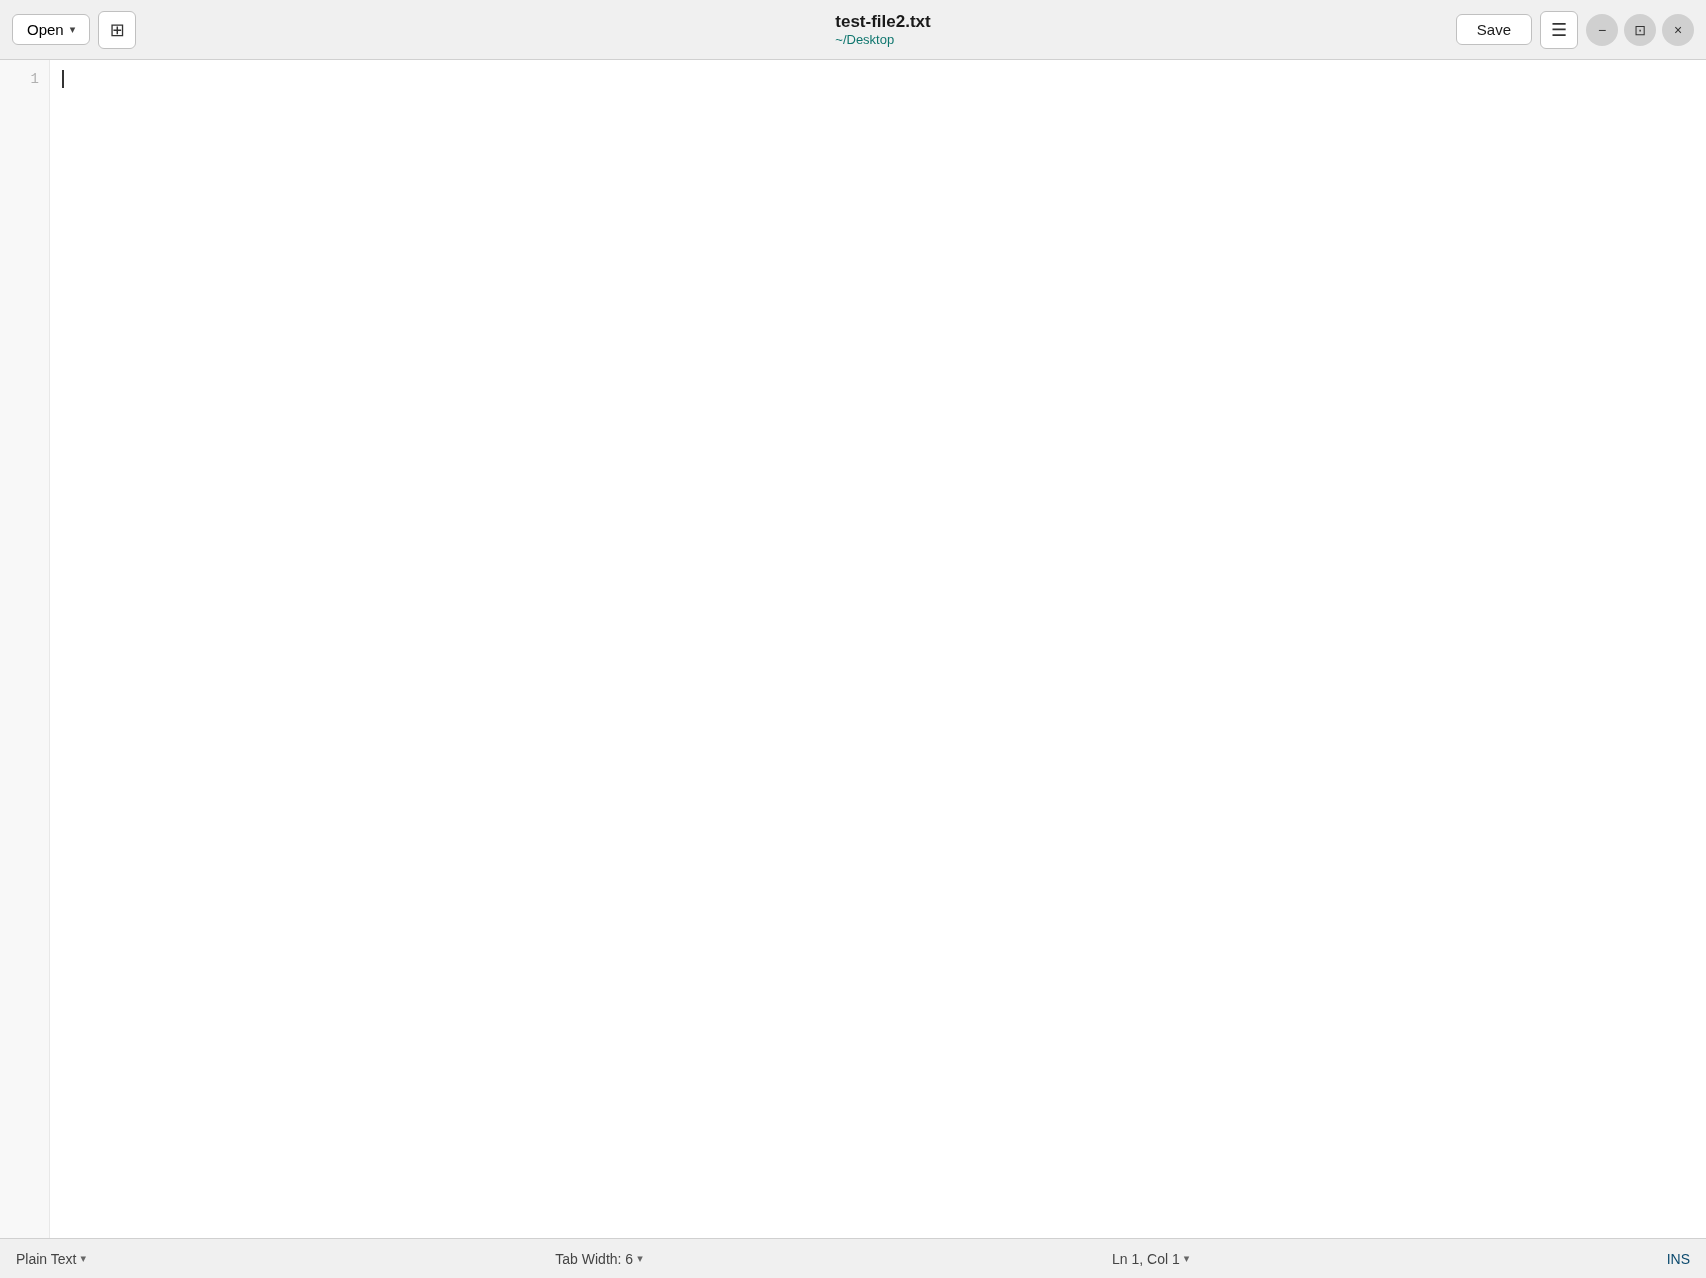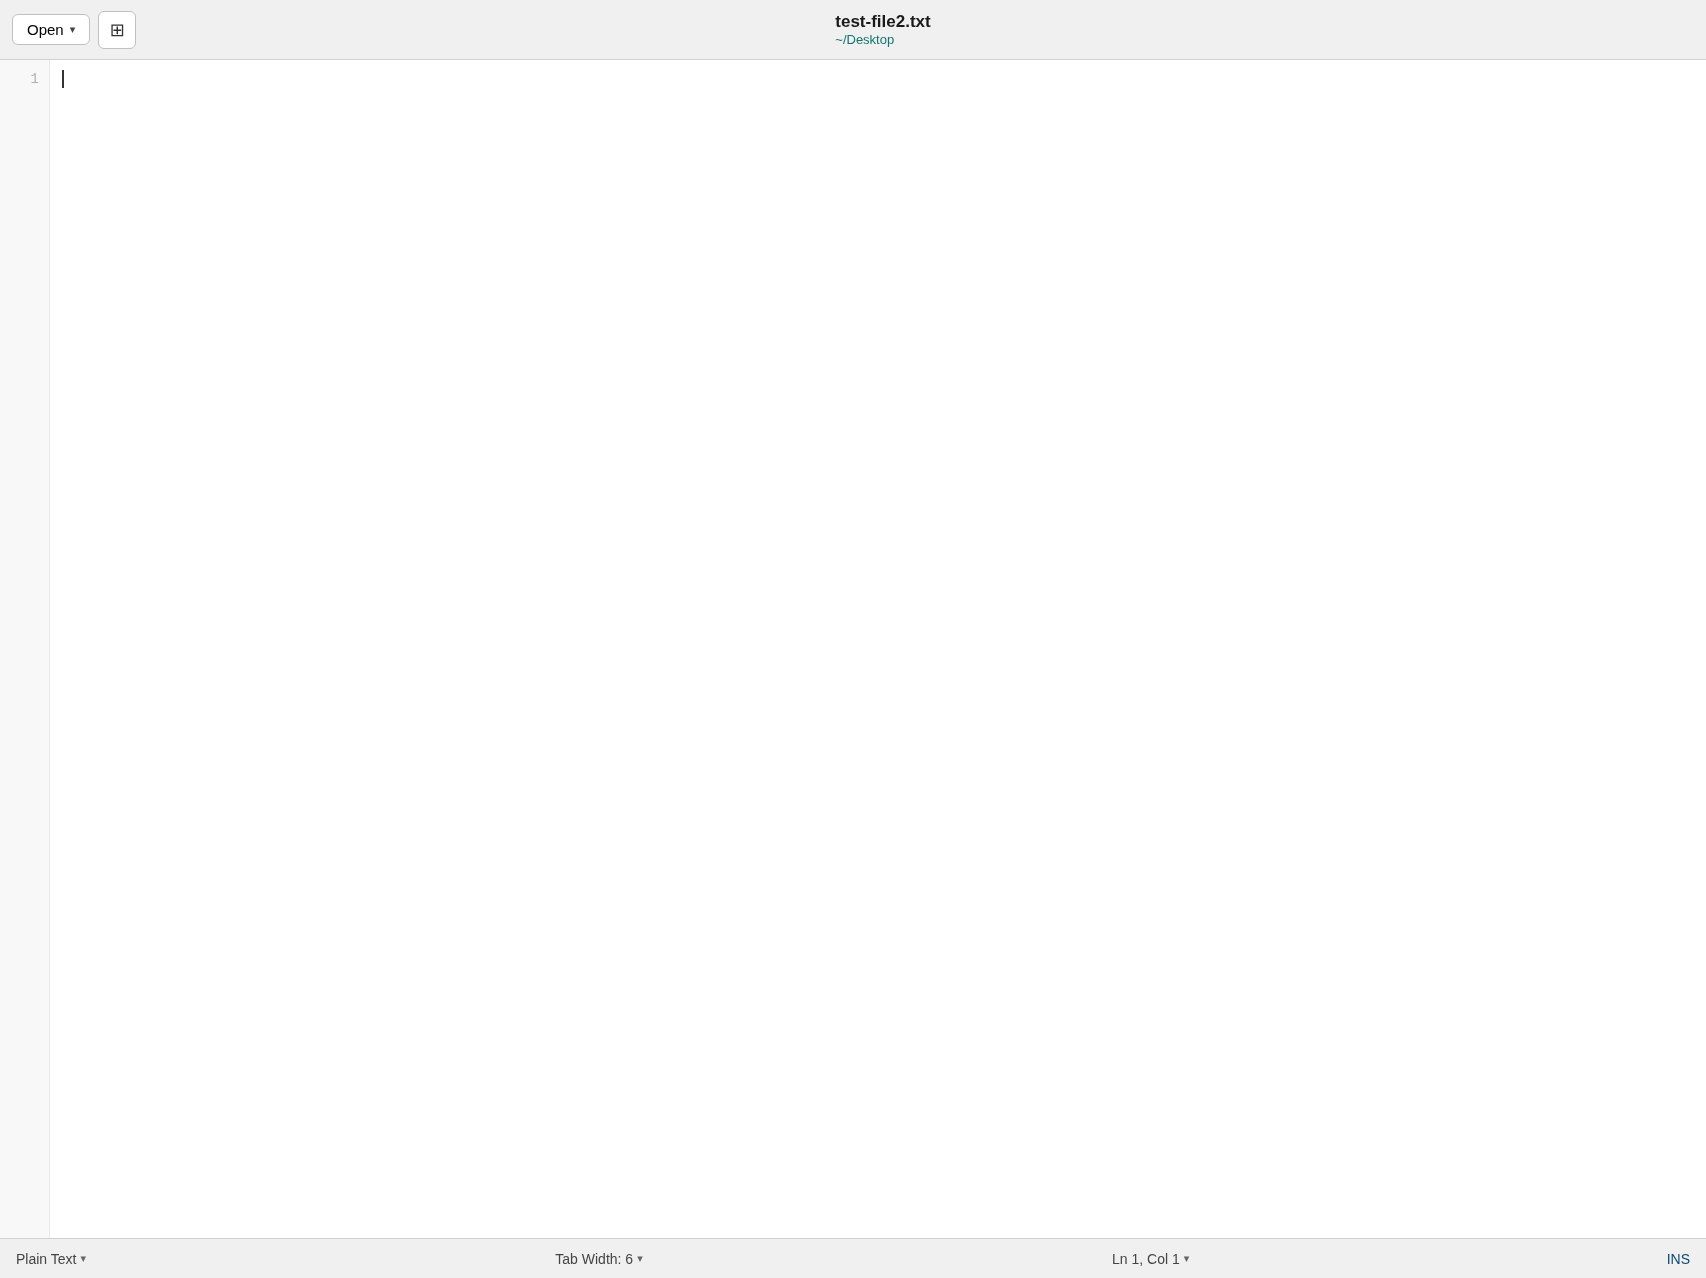--- a/index.html
+++ b/index.html
@@ -234,20 +234,37 @@
     <button class="new-file-button">
       <span>⊞</span>
     </button>
   </div>
 
   <div class="titlebar-center">
     <span class="file-title">test-file2.txt</span>
     <span class="file-path">~/Desktop</span>
   </div>
 
+  <div class="titlebar-right">
+    <button class="save-button">Save</button>
+    <button class="menu-button">
+      <span>☰</span>
+    </button>
+    <div class="window-controls">
+      <button class="win-btn minimize">
+        <span>−</span>
+      </button>
+      <button class="win-btn maximize">
+        <span>⊡</span>
+      </button>
+      <button class="win-btn close">
+        <span>×</span>
+      </button>
+    </div>
+  </div>
 </div>
 
 <div class="editor-container">
   <div class="line-numbers">
     <div class="line-number">1</div>
   </div>
   <div class="editor-content">
     <div class="cursor-line">
       <span class="text-cursor"></span>
     </div>

